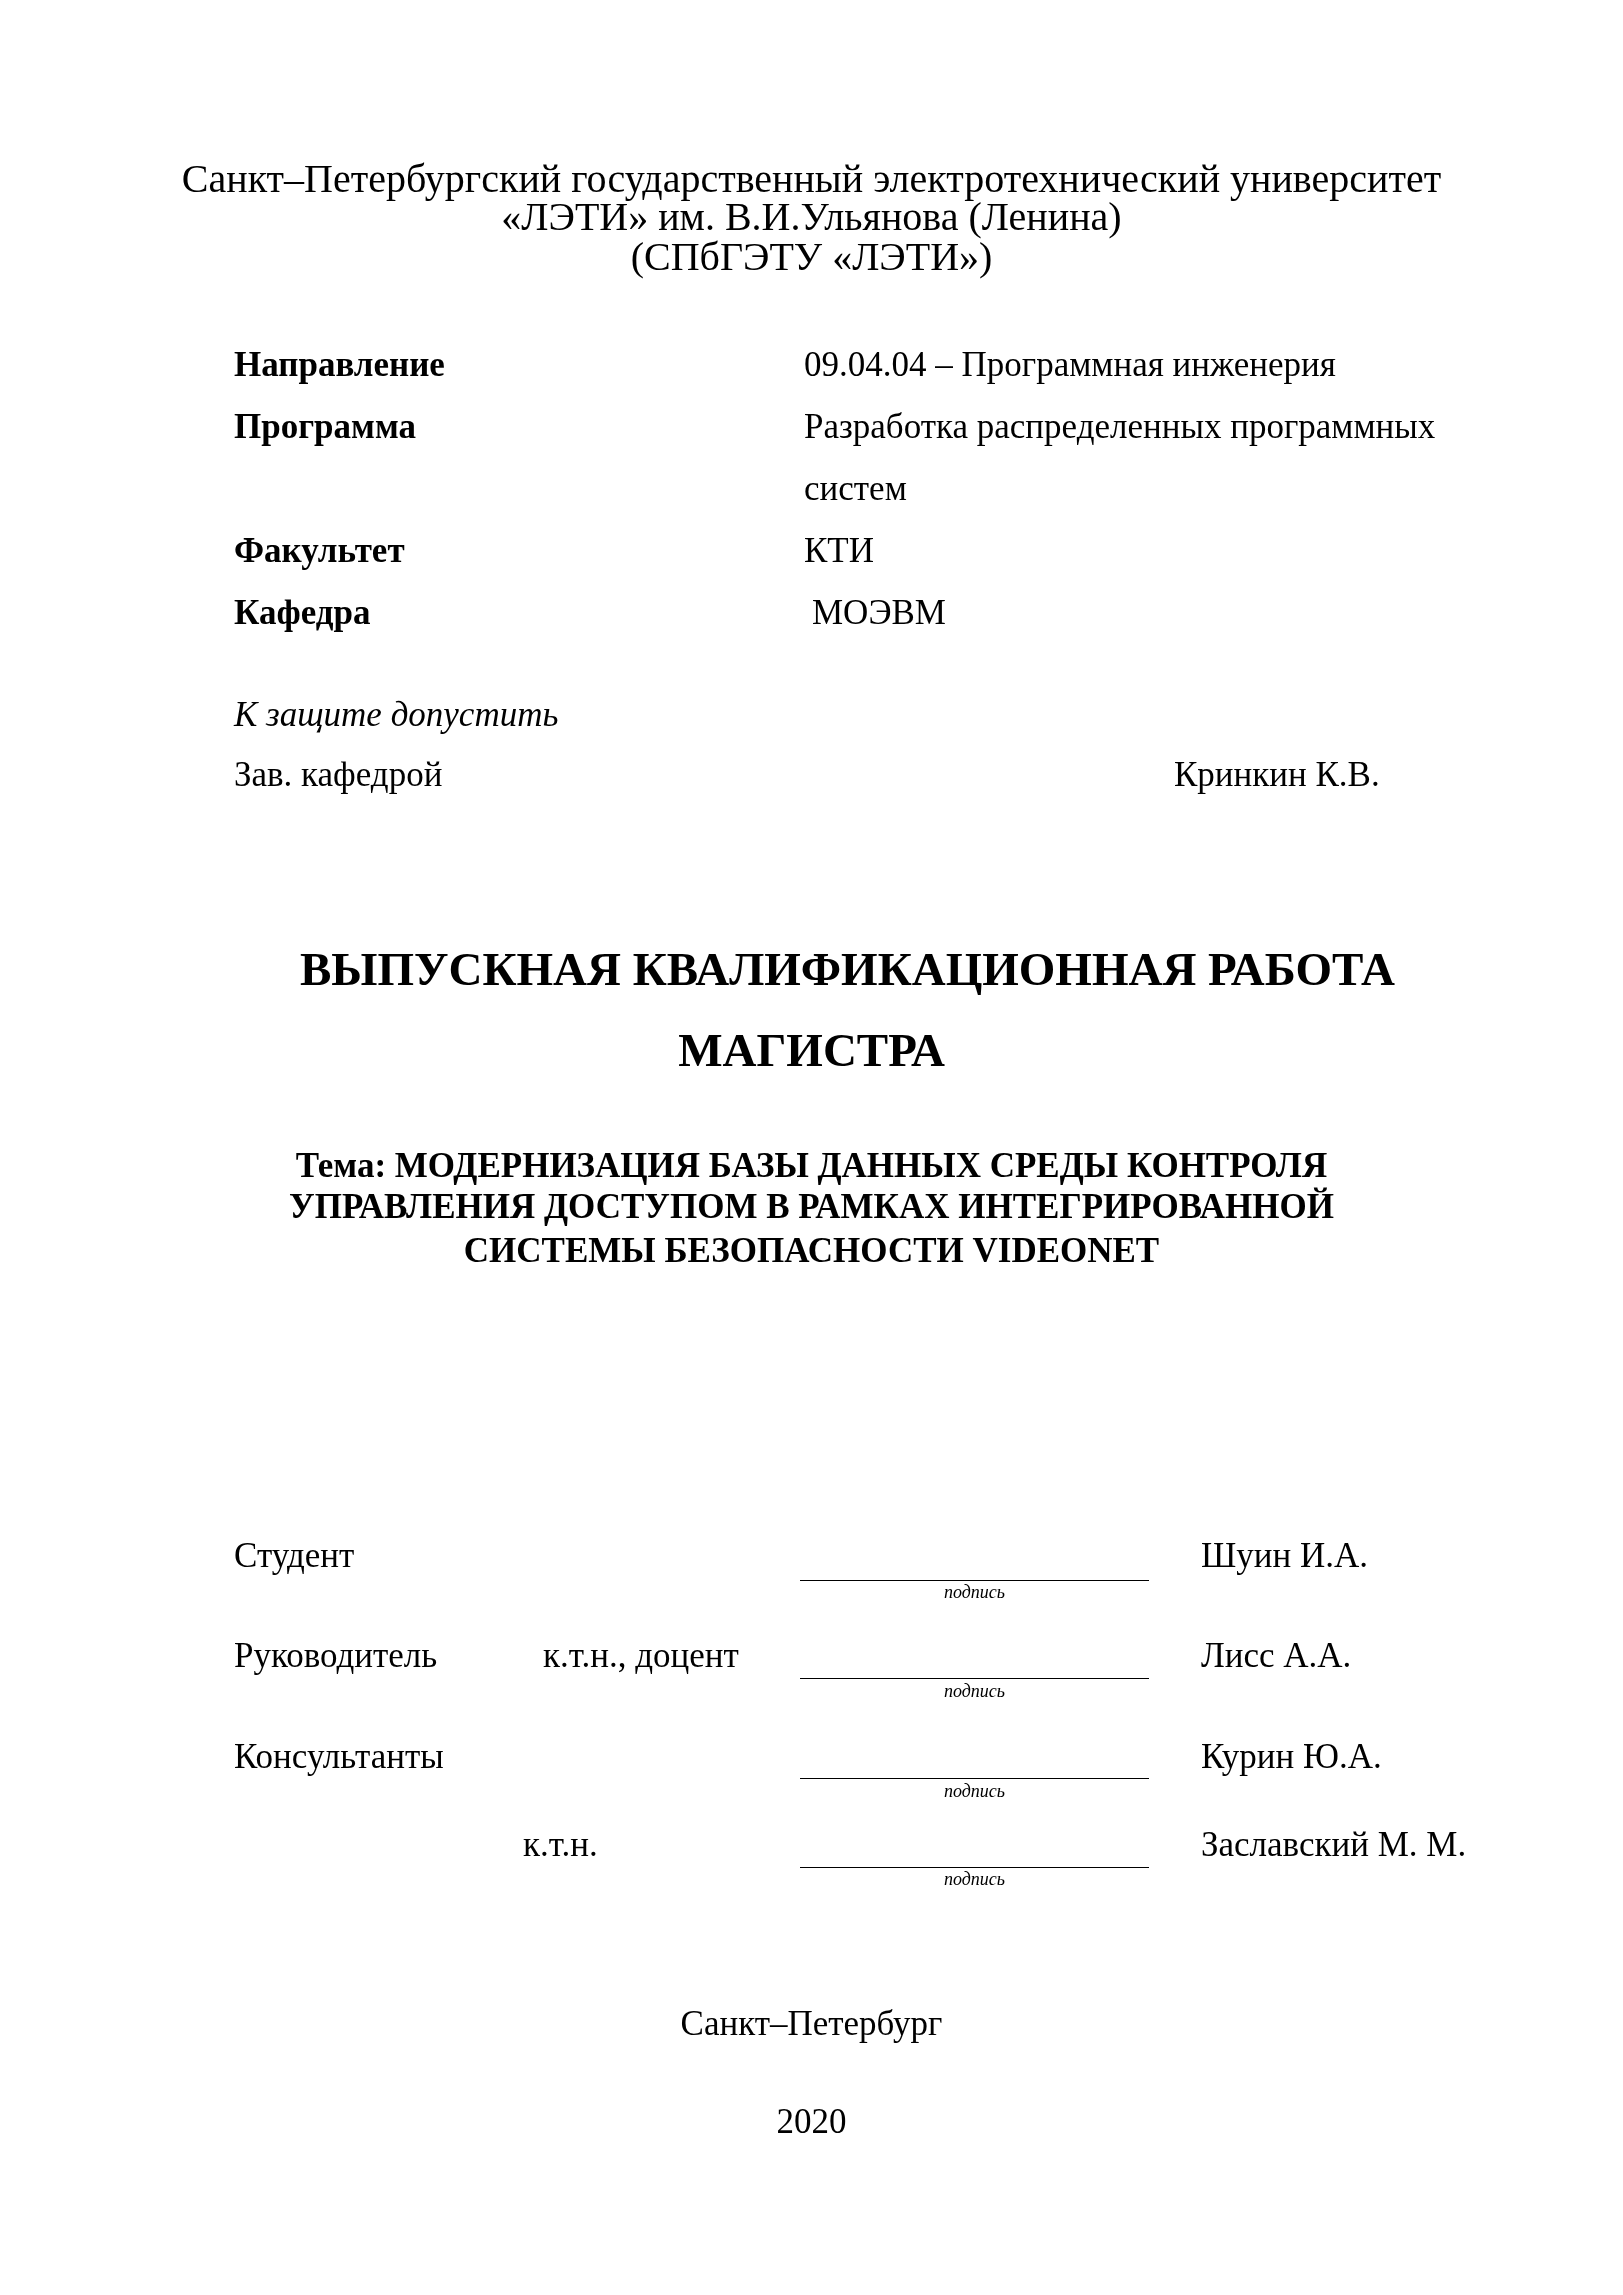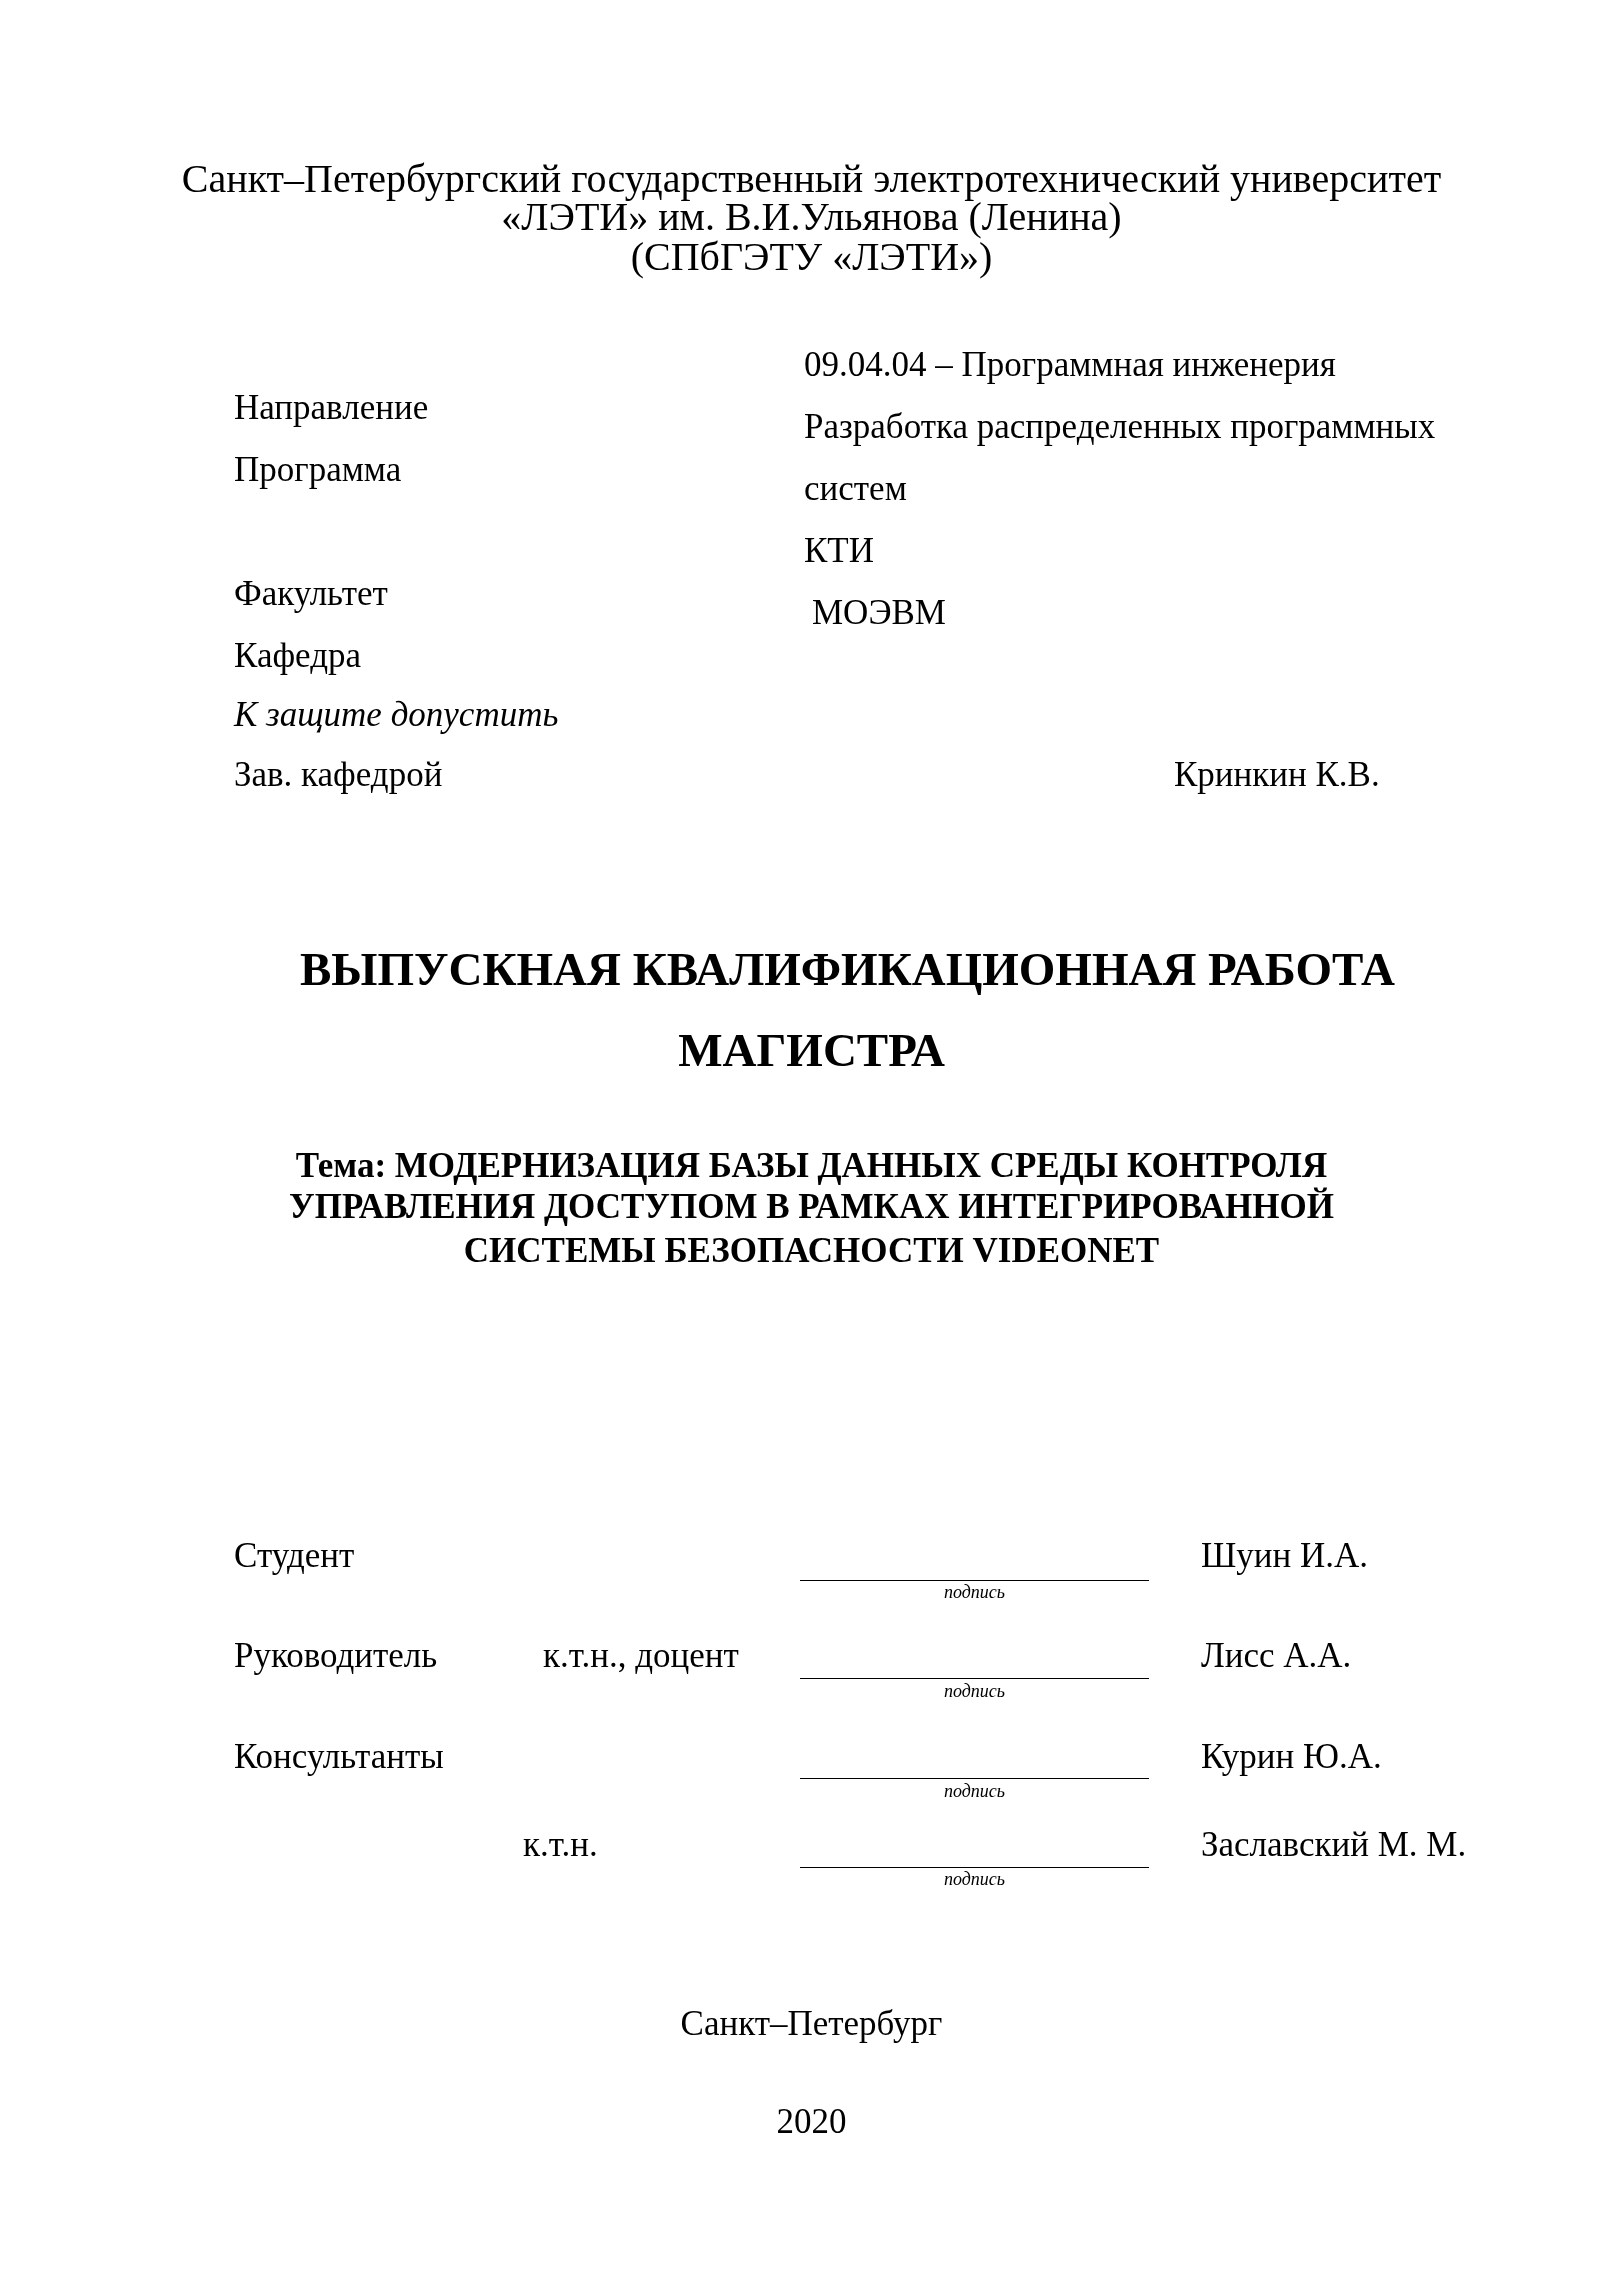--- a/index.html
+++ b/index.html
@@ -1,21 +1,21 @@
 <!DOCTYPE html>
 <html style="font-size:12.6px"><head>
 <meta charset="utf-8">
 <style>
   html, body { margin:0; padding:0; background:#ffffff; }
   body { width:1623px; height:2295px; position:relative; overflow:hidden;
          font-family:"Liberation Serif", "DejaVu Serif", serif; color:#000; }
   .abs { position:absolute; white-space:nowrap; }
   .center { left:0; width:1623px; text-align:center; }
   .hdr { font-weight:normal; font-size:40px; line-height:39px; }
-  .lbl { font-weight:normal; font-size:35px; line-height:47px; left:234px;margin-top:43px; }
+  .lbl { font-weight:bold; font-size:35px; line-height:47px; left:234px; }
   .val { font-size:35px; line-height:47px; left:804px; }
   .txt { font-size:35px; line-height:47px; }
   .ital { font-style:italic; }
   .title { font-weight:bold; font-size:47px; line-height:63px; }
   .topic { font-weight:bold; font-size:35px; line-height:42px; }
   .sigline { position:absolute; left:800px; width:349px; border-top:1.6px solid #000; height:0; }
   .sigcap { position:absolute; left:800px; width:349px; text-align:center; font-style:italic; font-size:18px; line-height:23.6px; }
 </style>
 </head>
 <body>

